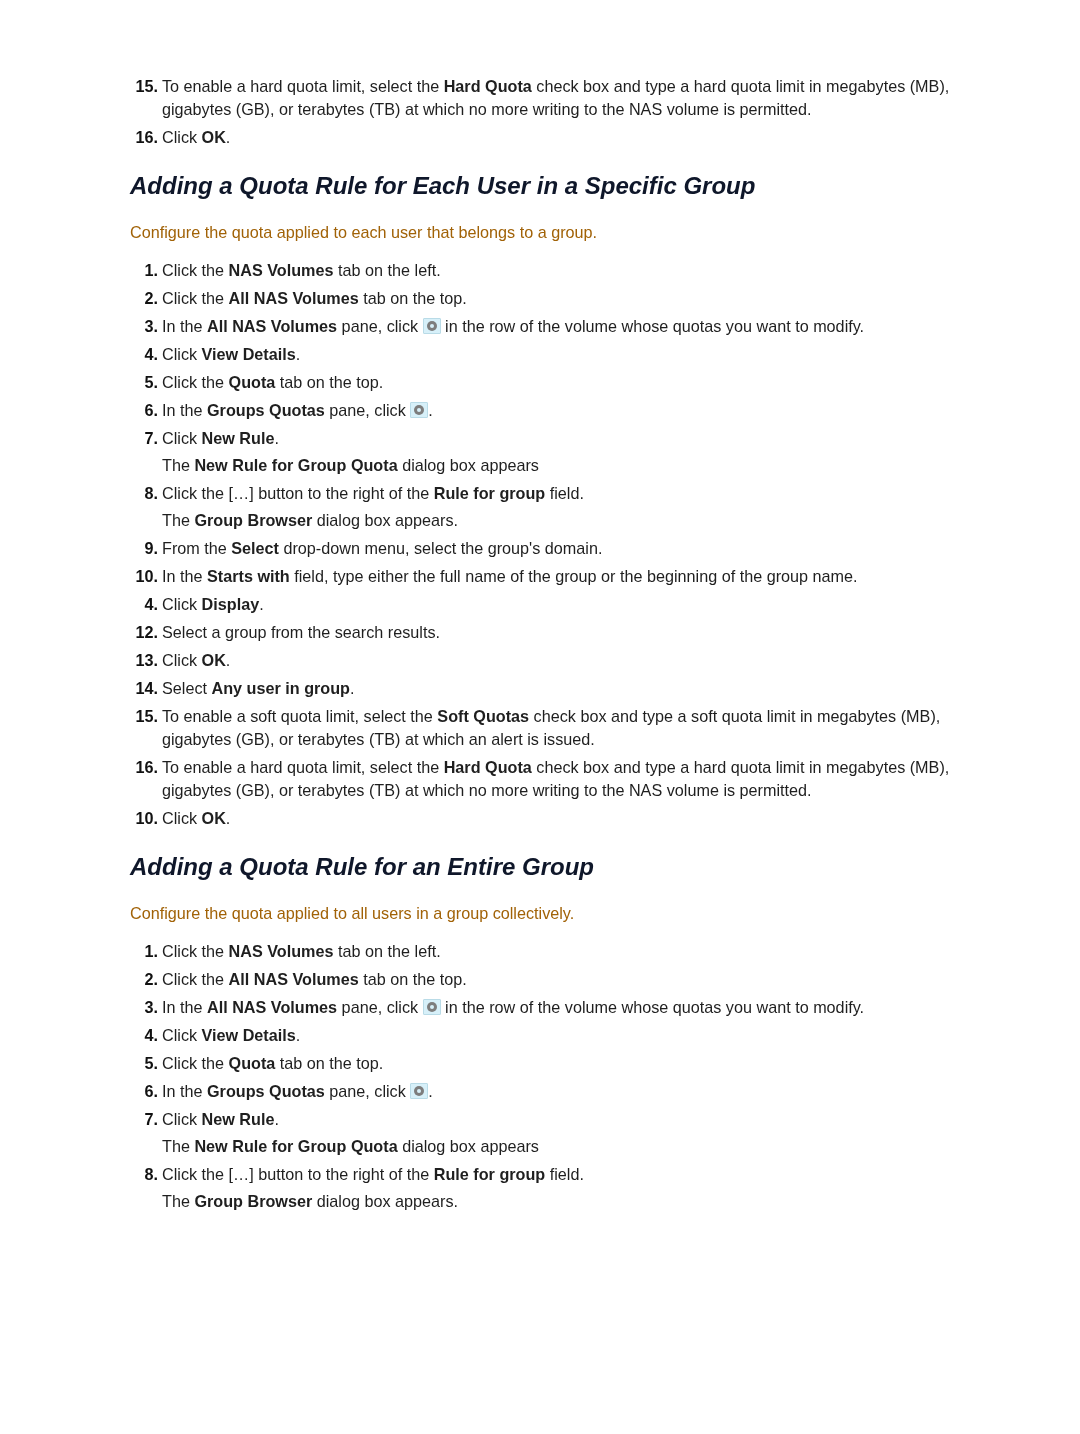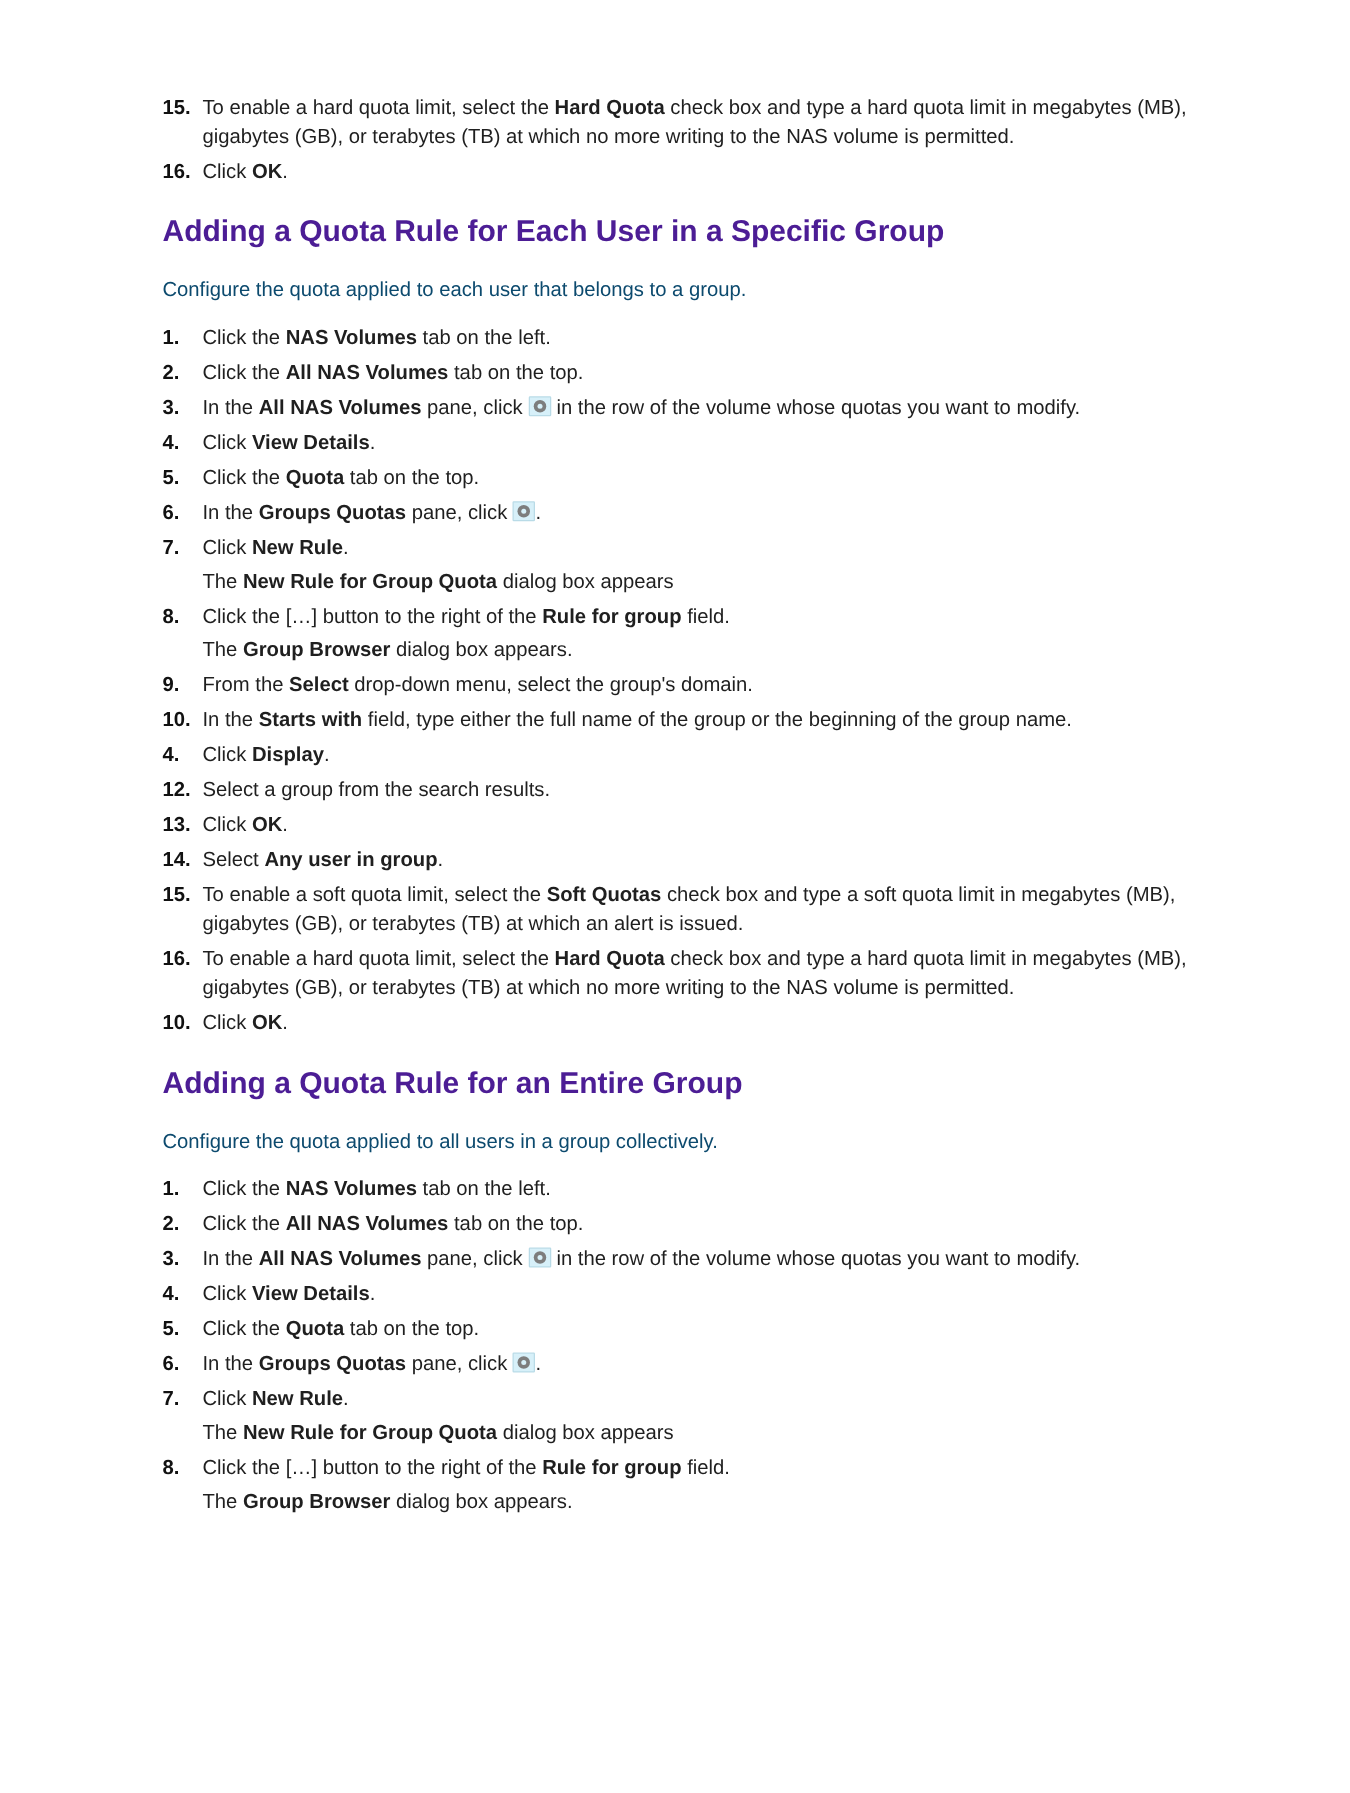--- a/index.html
+++ b/index.html
@@ -9,47 +9,48 @@
     color:#1f1f1f;
     background:#fff;
     width:1080px;
     min-height:1434px;
     padding:75px 130px 40px 130px;
     line-height:1.42;
   }
   h2.section-title {
     font-size:24px;
     font-weight:700;
-    color:#4c1d95;
+    color:#0f172a;
     margin-top:20px;
     margin-bottom:18px;
+    font-style:italic;
   }
   p.intro {
     margin-bottom:15px;
-    color:#0c4a6e;
+    color:#a16207;
   }
   ol.steps {
     list-style:none;
     counter-reset: step;
     padding:0;
     margin-left:0;
   }
   ol.steps > li {
     position:relative;
     padding-left:32px;
     margin-bottom:5px;
   }
   .stepnum {
     position:absolute;
     left:0;
     top:0;
     font-weight:700;
     color:#111;
     width:28px;
-    text-align:left;
+    text-align:right;
   }
   .step-body {}
   .step-sub {
     margin-top:4px;
   }
   b { font-weight:700; }
   .gear-icon {
     display:inline-block;
     width:18px;
     height:16px;

